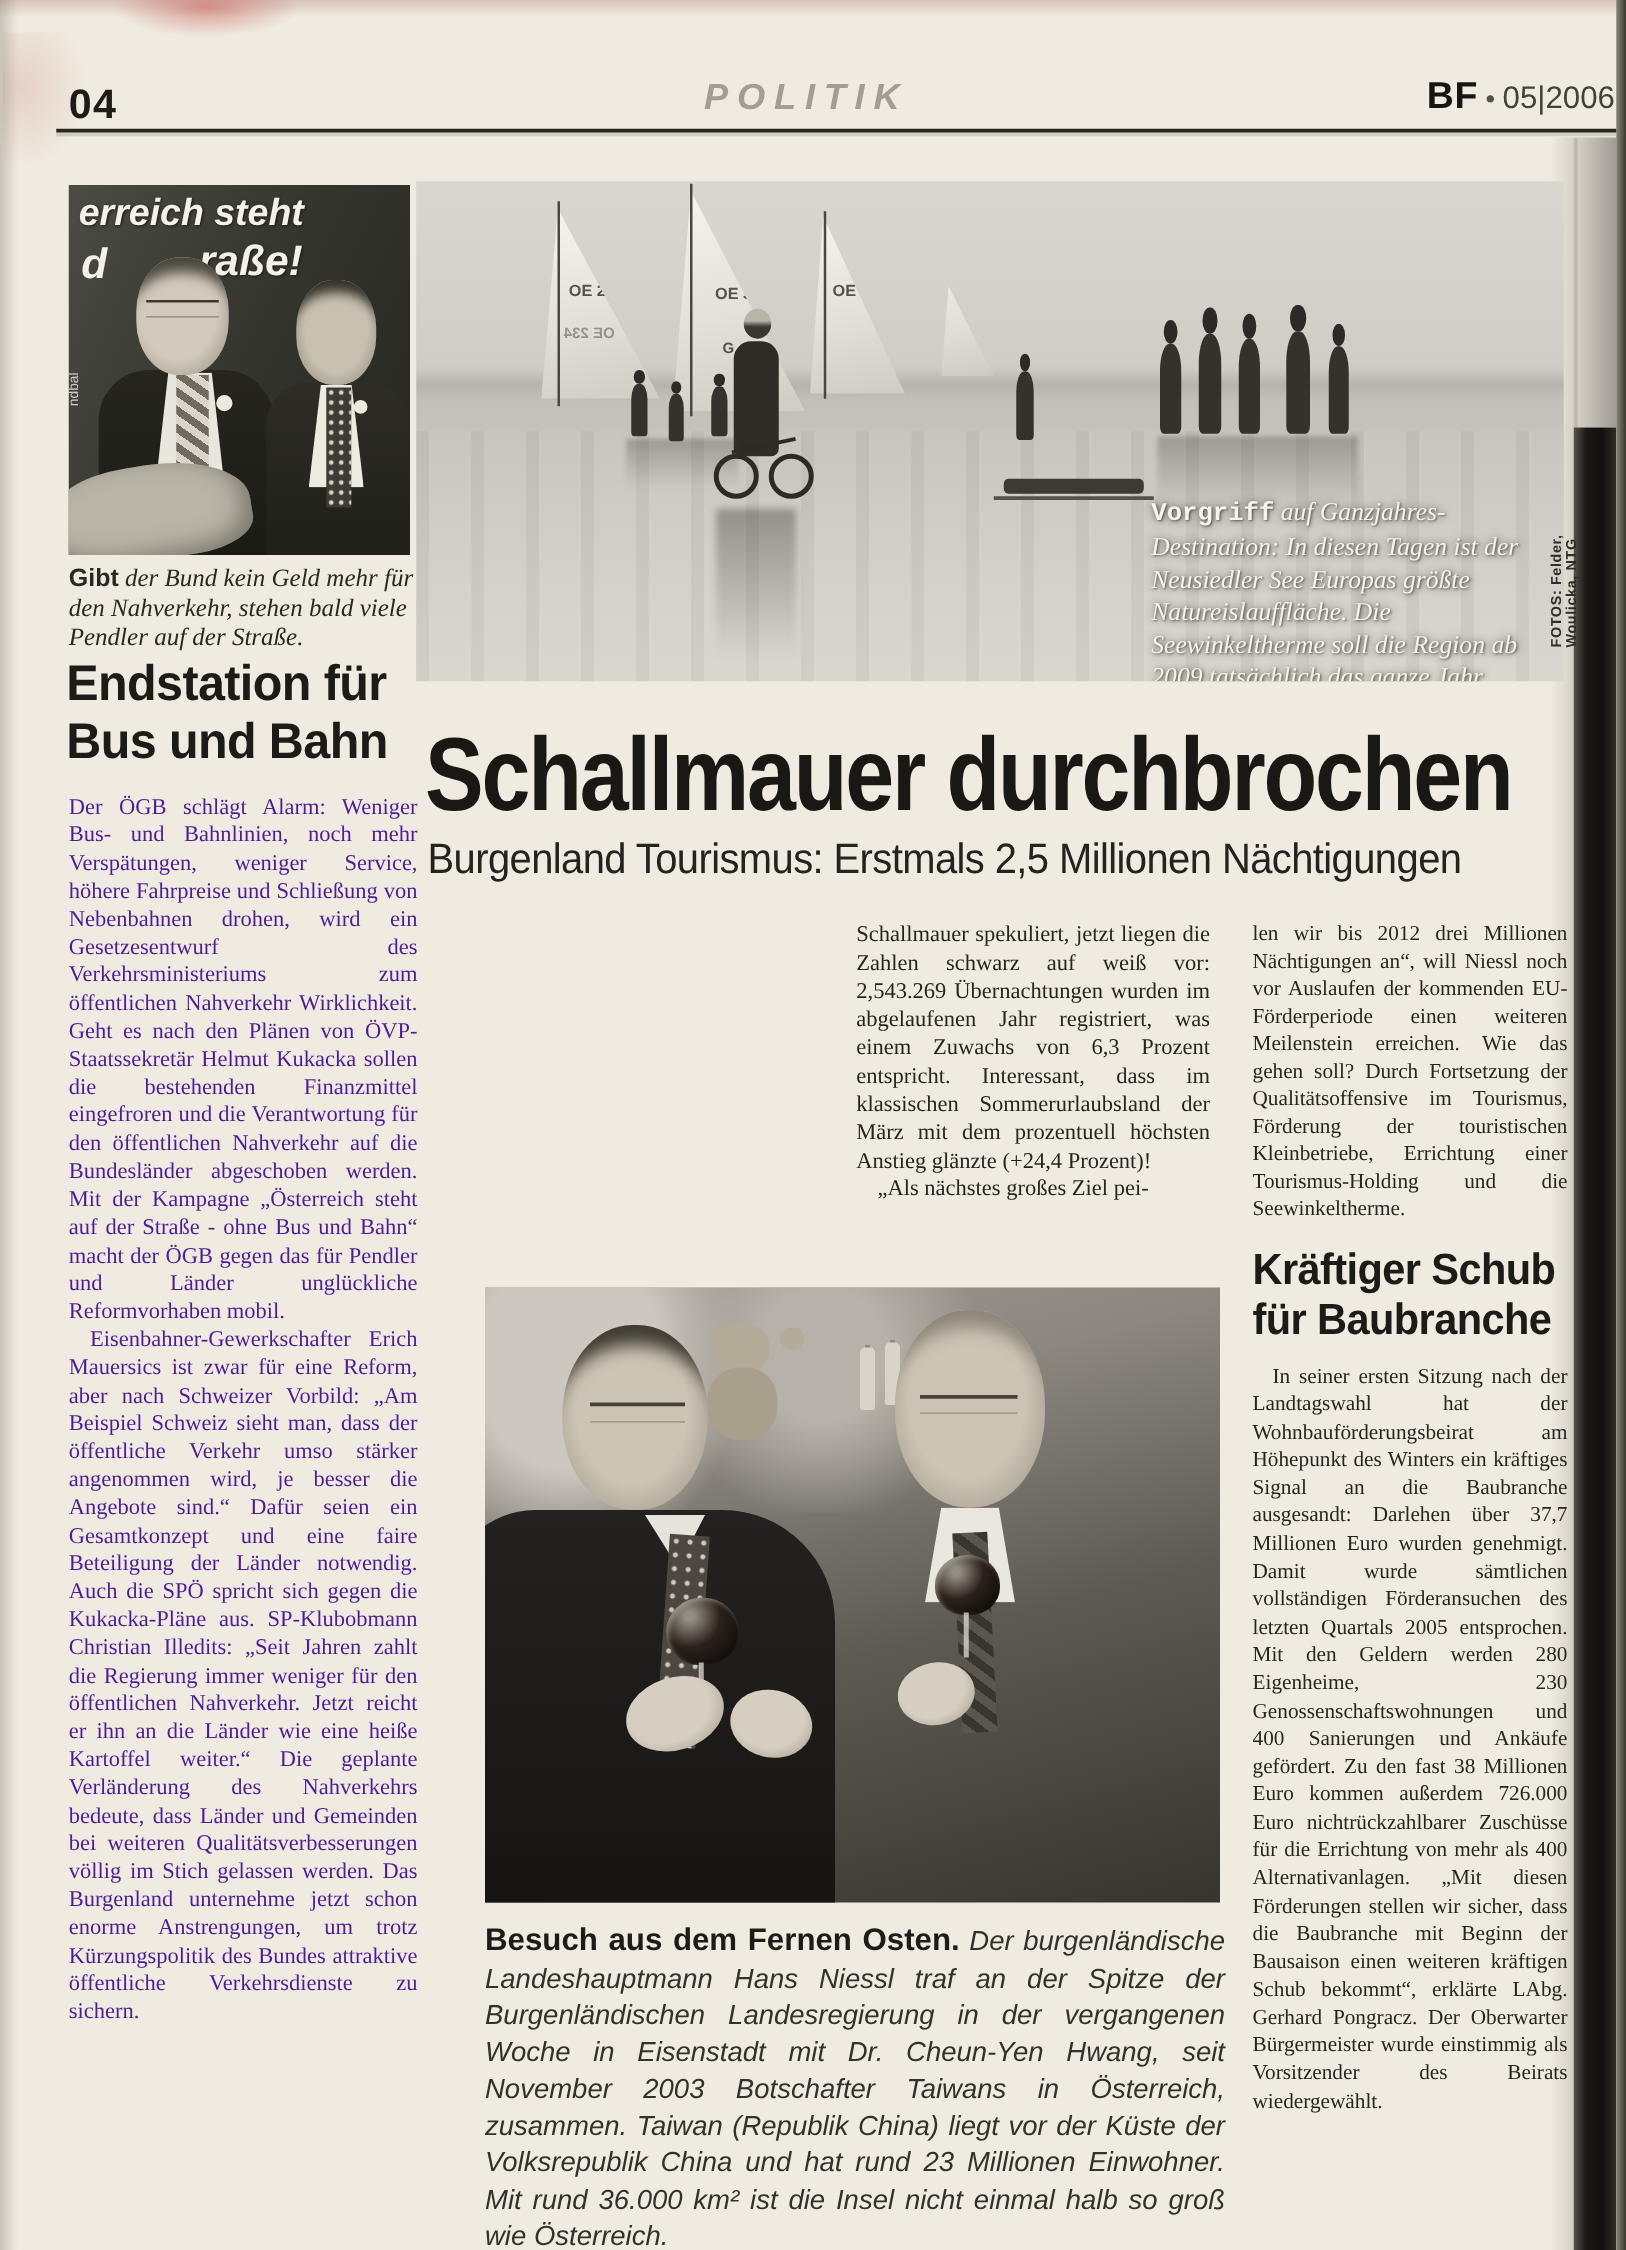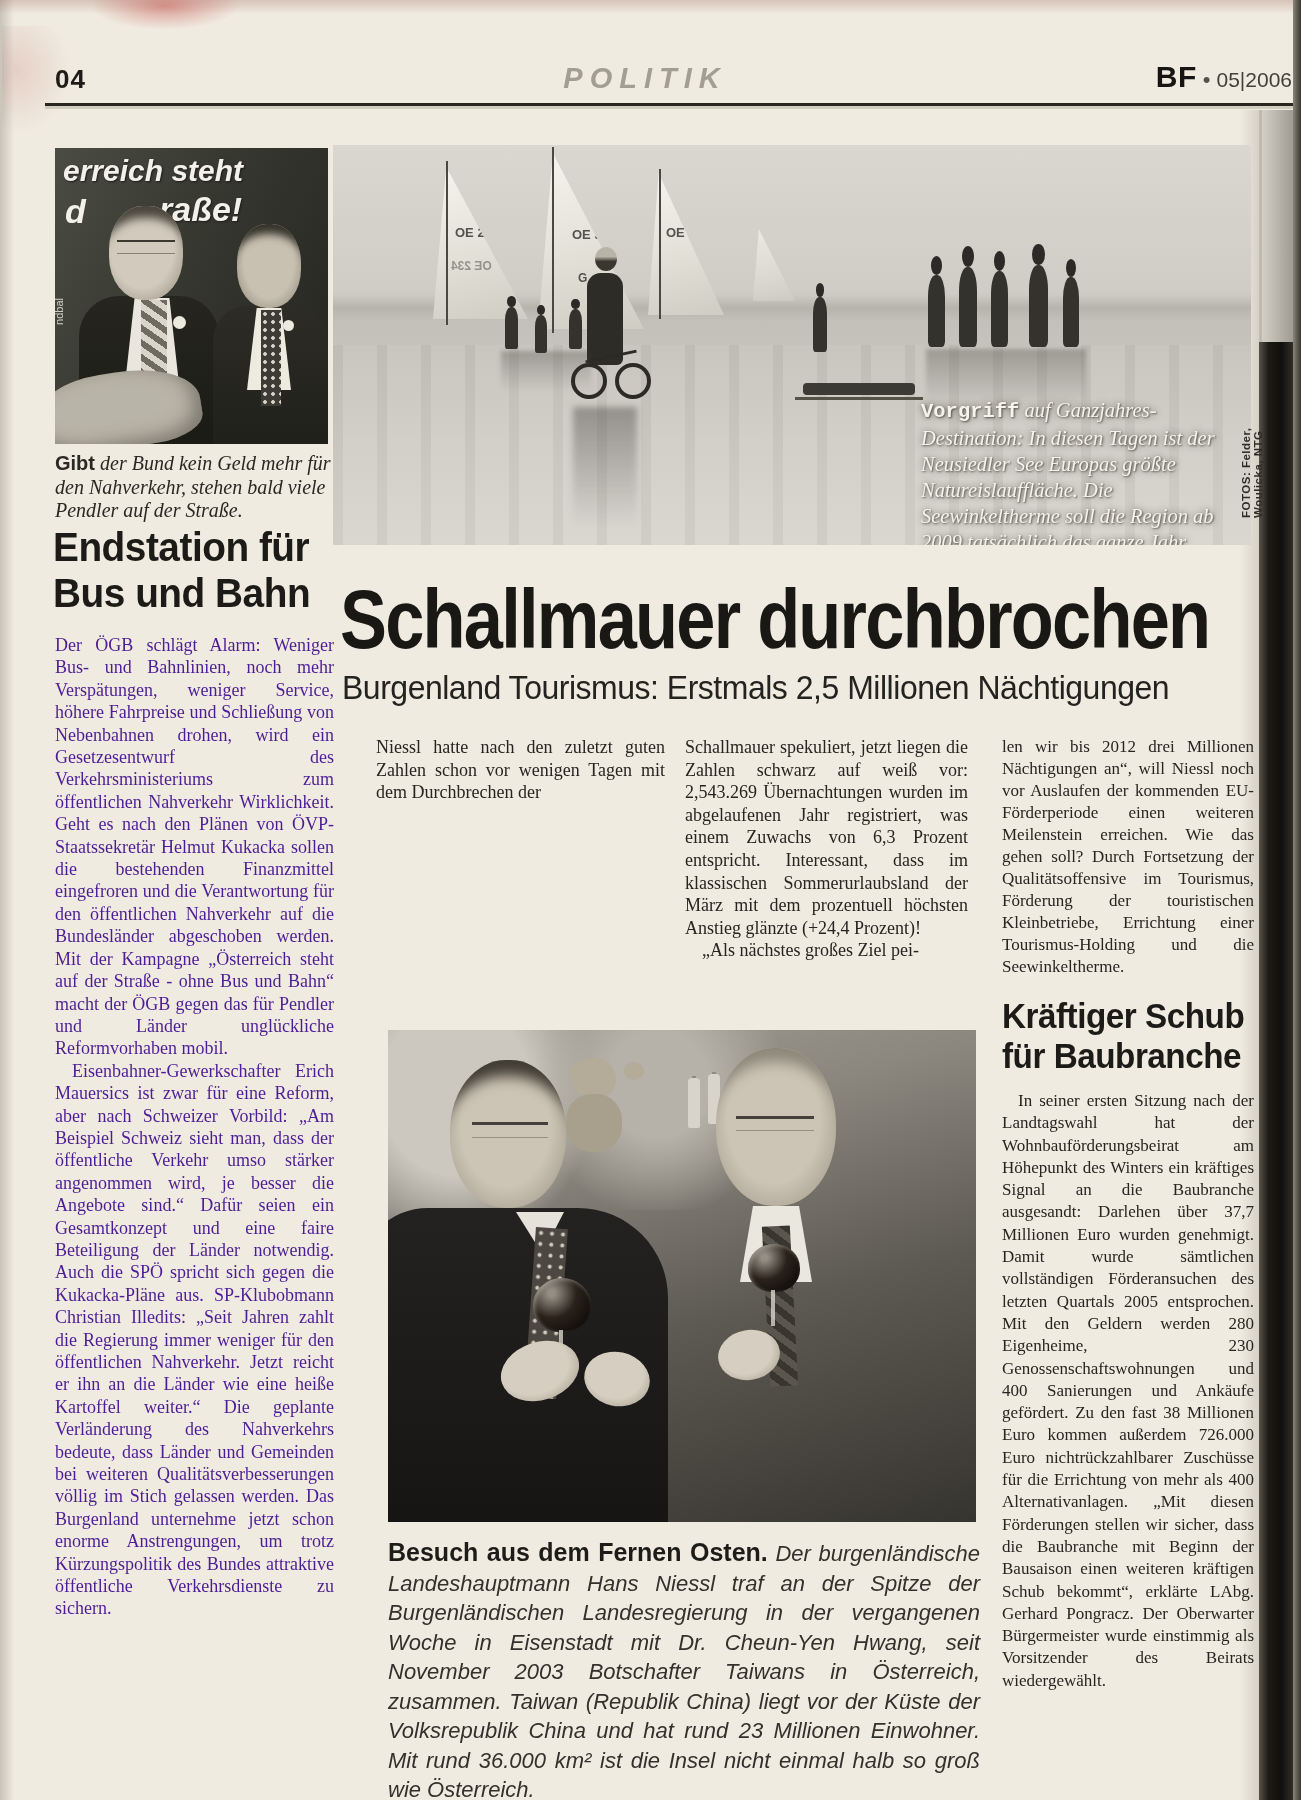--- a/index.html
+++ b/index.html
@@ -20,29 +20,29 @@
                 background:linear-gradient(90deg, rgba(120,114,104,0), rgba(120,114,104,.25)); }
   .black-band { left:1259px; top:342px; width:34px; height:1458px;
                 background:linear-gradient(90deg,#57524a 0%, #1d1a16 28%, #100f0d 65%, #312d27 100%); }
   .band-top   { left:1259px; top:110px; width:34px; height:232px;
                 background:linear-gradient(90deg, rgba(90,86,78,.15), rgba(60,57,50,.45)); }
   .edge-right { left:1293px; top:0; width:8px; height:1800px;
                 background:linear-gradient(90deg,#8a857a,#3a372f); }
 
   
   .pagenum { left:55px; top:64px; font-family:"Liberation Sans",sans-serif;
-             font-weight:bold; font-size:26px; letter-spacing:1px; color:#1e1c19; }
+             font-weight:bold; font-size:33px; letter-spacing:1px; color:#1e1c19; }
   .section { left:0; top:62px; width:1290px; text-align:center;
              font-family:"Liberation Sans",sans-serif; font-style:italic; font-weight:bold;
              font-size:29px; letter-spacing:7px; color:#a39e93; }
   .issue   { left:900px; top:60px; width:392px; text-align:right;
              font-family:"Liberation Sans",sans-serif; color:#3b3833; }
   .issue .brand { font-weight:800; font-size:30px; color:#161513; letter-spacing:.5px; }
   .issue .sep   { font-size:22px; color:#55514a; padding:0 6px; }
-  .issue .ed    { font-size:21px; color:#44413b;margin-top:26px; }
+  .issue .ed    { font-size:25px; color:#44413b;margin-top:26px; }
   .rule { left:45px; top:103px; width:1248px; height:3px; background:#28261f;
           box-shadow:0 3px 0 rgba(150,145,133,.35); }
 
   
   .photo-left { left:55px; top:148px; width:273px; height:296px; overflow:hidden;
                 background:linear-gradient(115deg,#4b4c44 0%, #36372f 45%, #24251f 100%); }
   .poster-t1 { left:8px; top:6px; font-family:"Liberation Sans",sans-serif; font-style:italic;
                font-weight:800; font-size:30px; color:#f3f1e9; text-shadow:1px 1px 2px #1d1d18; }
   .poster-t2a{ left:10px; top:44px; font-family:"Liberation Sans",sans-serif; font-style:italic;
                font-weight:800; font-size:34px; color:#f3f1e9; }
@@ -295,21 +295,20 @@
     <div class="refl" style="left:593px; top:204px; width:160px; height:58px;"></div>
     <div class="refl" style="left:168px; top:206px; width:90px; height:40px;"></div>
 
     <p class="abs cap-ice"><span class="lead">Vorgriff</span><span> auf Ganzjahres-Destination: In diesen Tagen ist der Neusiedler See Europas größte Natureislauffläche. Die Seewinkeltherme soll die Region ab 2009 tatsächlich das ganze Jahr attraktiv machen - unabhängig vom Wetter.</span></p>
   </figure>
 
   <h1 class="abs h-main">Schallmauer durchbrochen</h1>
   <h3 class="abs h-sub">Burgenland Tourismus: Erstmals 2,5 Millionen Nächtigungen</h3>
 
   <div class="abs col col1">
-    <p>Niessl hatte nach den zuletzt guten Zahlen schon vor wenigen Tagen mit dem Durchbrechen der</p>
   </div>
   <div class="abs col col2">
     <p>Schallmauer spekuliert, jetzt liegen die Zahlen schwarz auf weiß vor: 2,543.269 Übernachtungen wurden im abgelaufenen Jahr registriert, was einem Zuwachs von 6,3 Prozent entspricht. Interessant, dass im klassischen Sommerurlaubsland der März mit dem prozentuell höchsten Anstieg glänzte (+24,4 Prozent)!</p>
     <p>„Als nächstes großes Ziel pei-</p>
   </div>
   <div class="abs col col3">
     <p>len wir bis 2012 drei Millionen Nächtigungen an“, will Niessl noch vor Auslaufen der kommenden EU-Förderperiode einen weiteren Meilenstein erreichen. Wie das gehen soll? Durch Fortsetzung der Qualitätsoffensive im Tourismus, Förderung der touristischen Kleinbetriebe, Errichtung einer Tourismus-Holding und die Seewinkeltherme.</p>
   </div>
 
   <h2 class="abs h-right">

